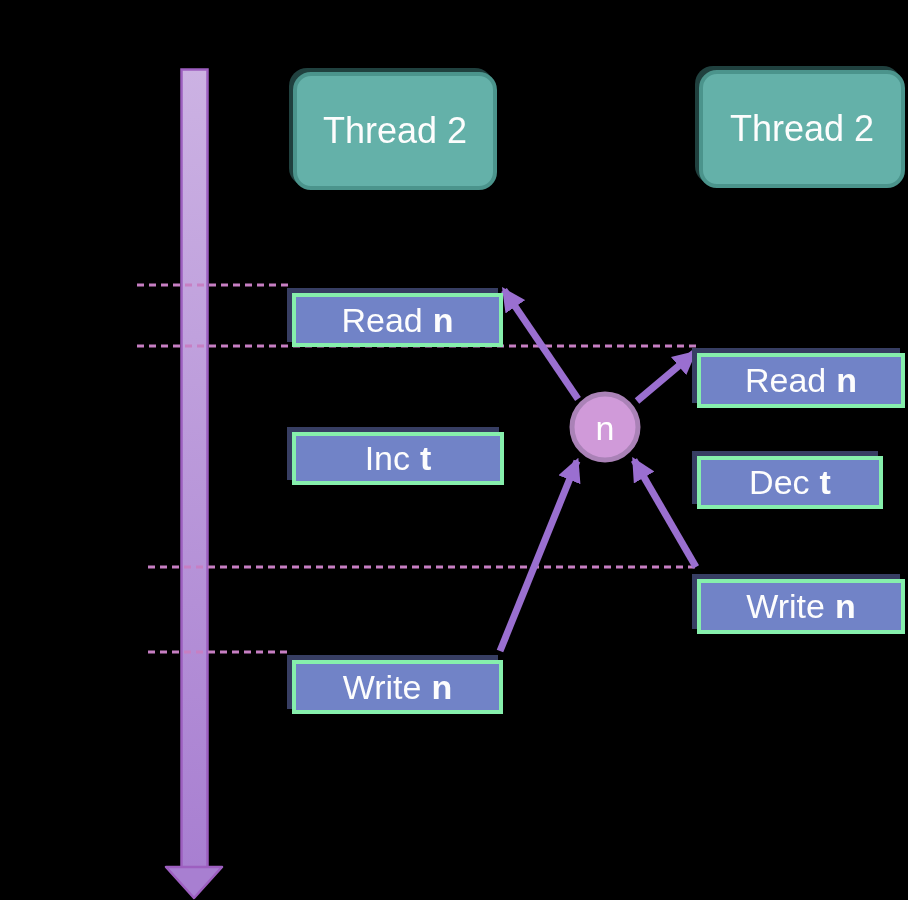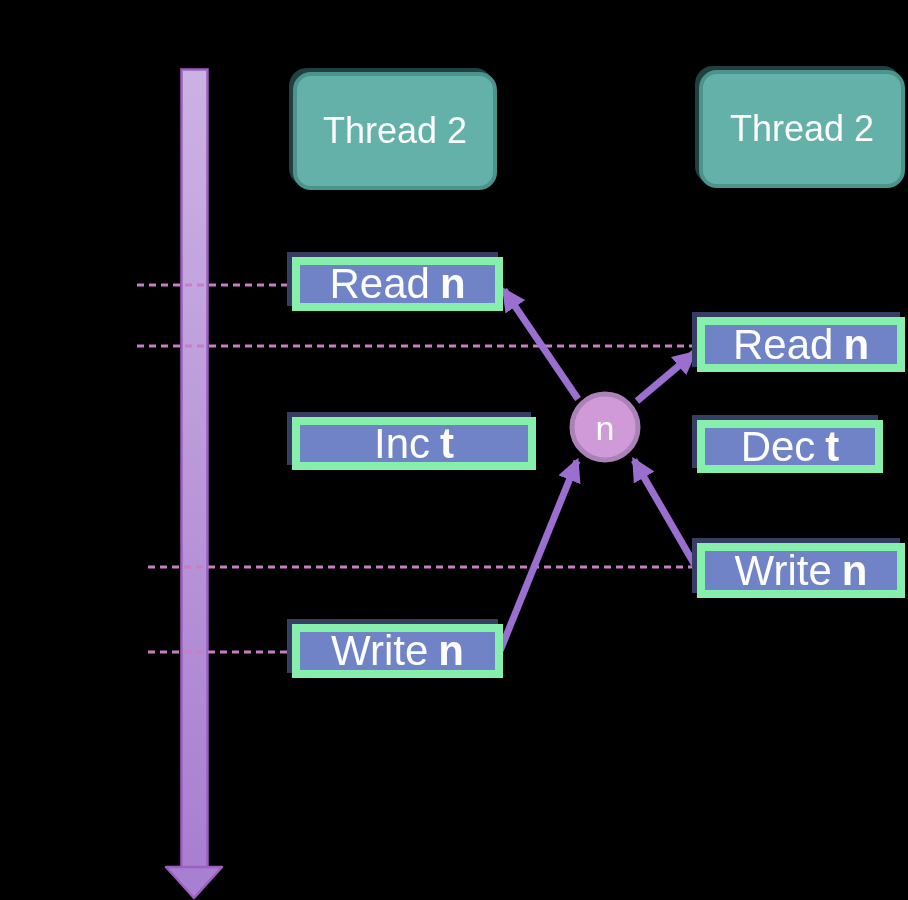--- a/index.html
+++ b/index.html
@@ -32,32 +32,33 @@
   }
   .thread-box {
     background: #64b1a9;
     border: 4px solid #4b948c;
     border-radius: 18px;
     font-size: 36px;
     box-shadow: -4px -4px 0 #20413f;
   }
   .op-box {
     background: #7183c7;
-    border: 8px solid #86efac;
-    font-size: 42px;
+    border: 4px solid #86efac;
+    font-size: 34px;
     box-shadow: -5px -5px 0 #373e63;
     gap: 10px;
     white-space: nowrap;
+    margin-top: 36px;
   }
   .op-var { font-weight: bold; }
 
   
   #t1-header { left: 293px; top: 72px;  width: 204px; height: 118px; }
   #t1-read   { left: 292px; top: 257px; width: 211px; height: 54px; }
-  #t1-inc    { left: 292px; top: 417px; width: 244px; height: 53px; }
+  #t1-inc    { left: 292px; top: 396px; width: 212px; height: 53px; }
   #t1-write  { left: 292px; top: 624px; width: 211px; height: 54px; }
   
   #t2-header { left: 699px; top: 70px;  width: 206px; height: 118px; }
   #t2-read   { left: 697px; top: 317px; width: 208px; height: 55px; }
   #t2-dec    { left: 697px; top: 420px; width: 186px; height: 53px; }
   #t2-write  { left: 697px; top: 543px; width: 208px; height: 55px; }
 
   
   .timeline-bar   { fill: url(#barGrad); stroke: #9d5fc0; stroke-width: 2.5; }
   .timeline-head  { fill: #a87fd1; stroke: #9d5fc0; stroke-width: 2.5; stroke-linejoin: round; }

